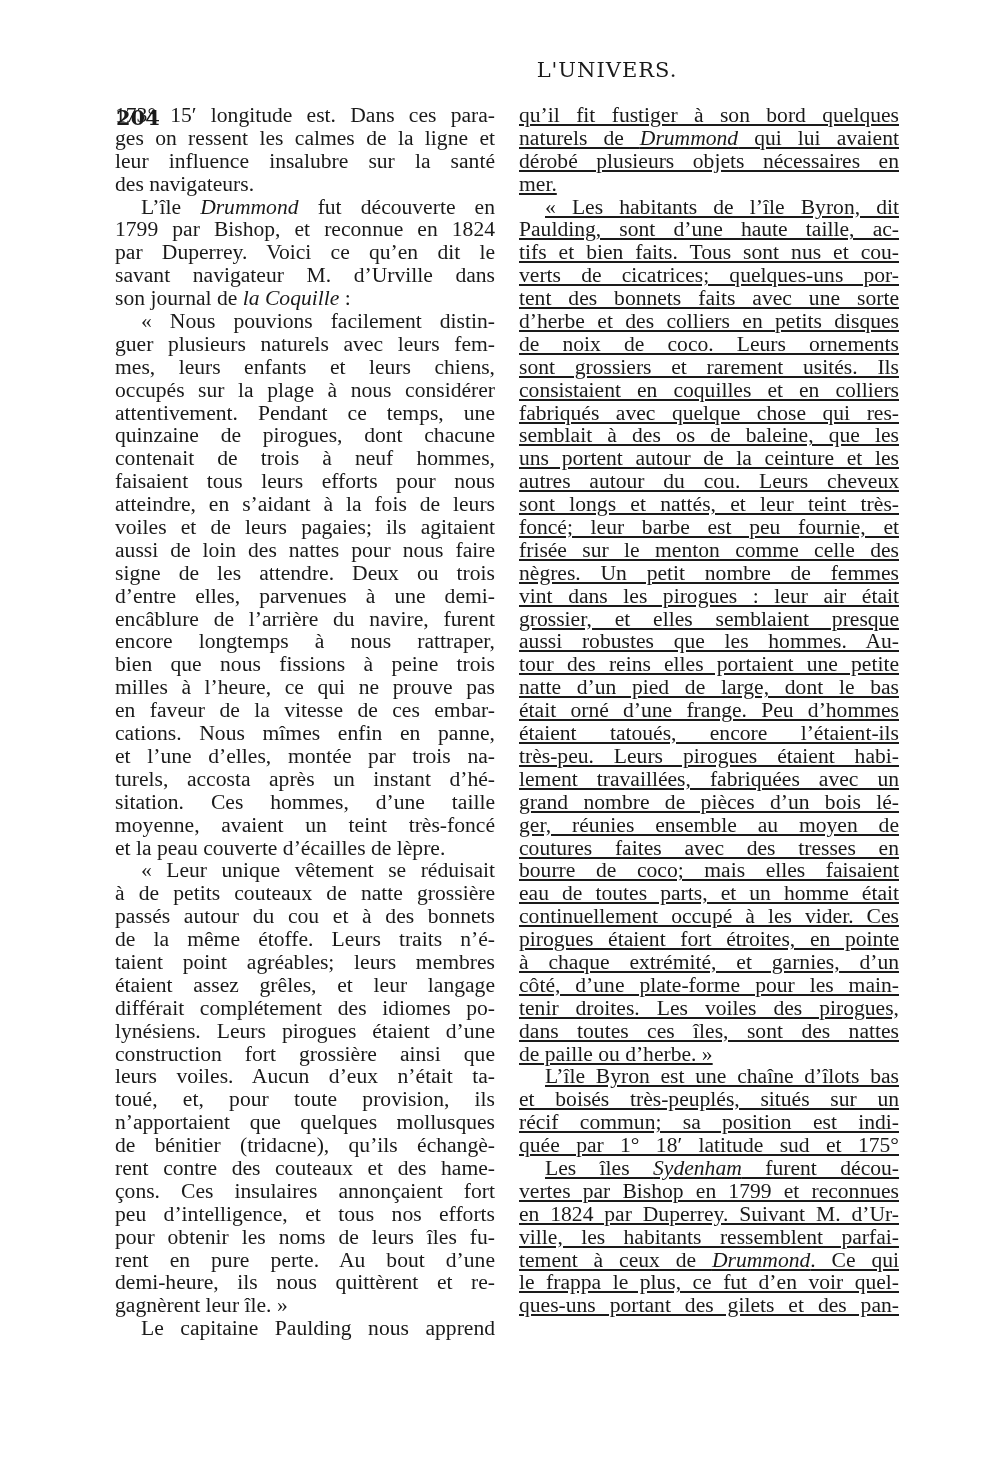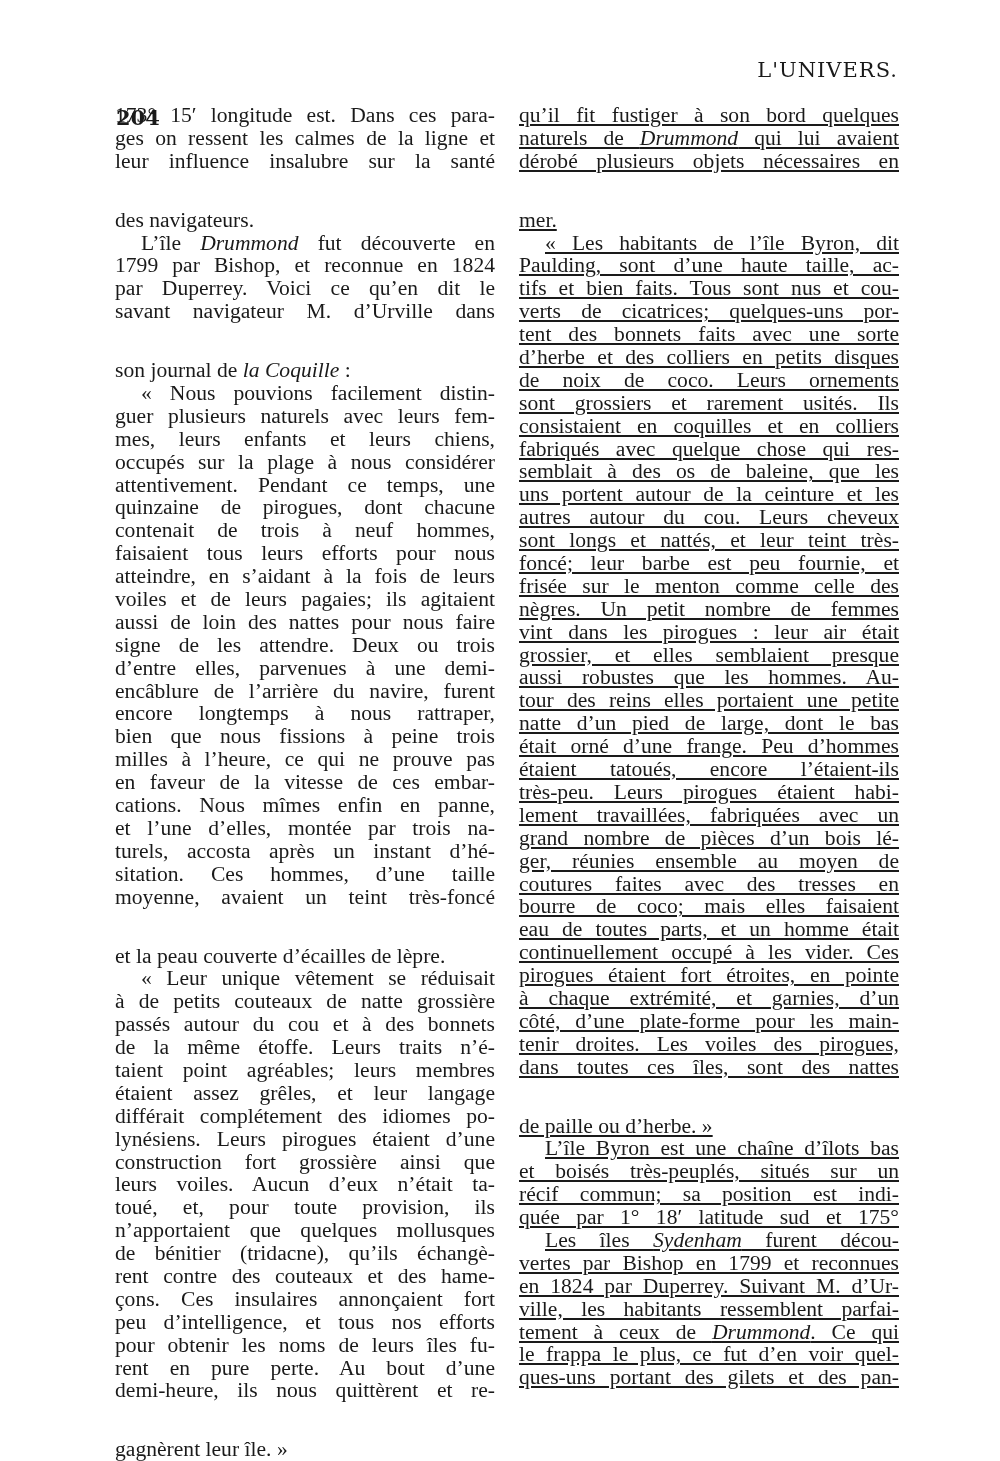--- a/index.html
+++ b/index.html
@@ -1,27 +1,27 @@
 <!DOCTYPE html>
 <html><head>
 <meta charset="utf-8">
 <style>
   html, body { margin: 0; padding: 0; background: #ffffff; }
   body { width: 1000px; height: 1461px; position: relative; overflow: hidden;
          font-family: "DejaVu Serif", "Liberation Serif", serif; color: #1a1a1a; }
   .header { position: absolute; top: 58px; left: 116px; width: 782px; height: 34px; }
   .page-num { position: absolute; left: 0; top: 0; font-size: 21px; font-weight: bold; margin-top: 47px; }
-  .running-title { position: absolute; left: 0; right: 0; top: 0; text-align: right;
+  .running-title { position: absolute; left: 0; right: 0; top: 0; text-align: center;
                    font-size: 21px; letter-spacing: 1px; padding-left: 200px; }
   .col { position: absolute; top: 104px; width: 380px; }
   .col.left { left: 115px; }
   .col.right { left: 519px; text-decoration: underline; }
   .line { font-family: "Liberation Serif", serif; font-size: 21.6px; line-height: 22.9px;
           height: 22.9px; white-space: nowrap; text-align: justify; text-align-last: justify; }
-  .line.last { text-align-last: left; margin-top: 36px; }
+  .line.last { text-align-last: left; }
   .line.indent { padding-left: 26px; }
   .it { font-style: italic; }
 </style>
 </head>
 <body>
 
 <div class="header">
   <span class="page-num">204</span>
   <span class="running-title">L'UNIVERS.</span>
 </div>

